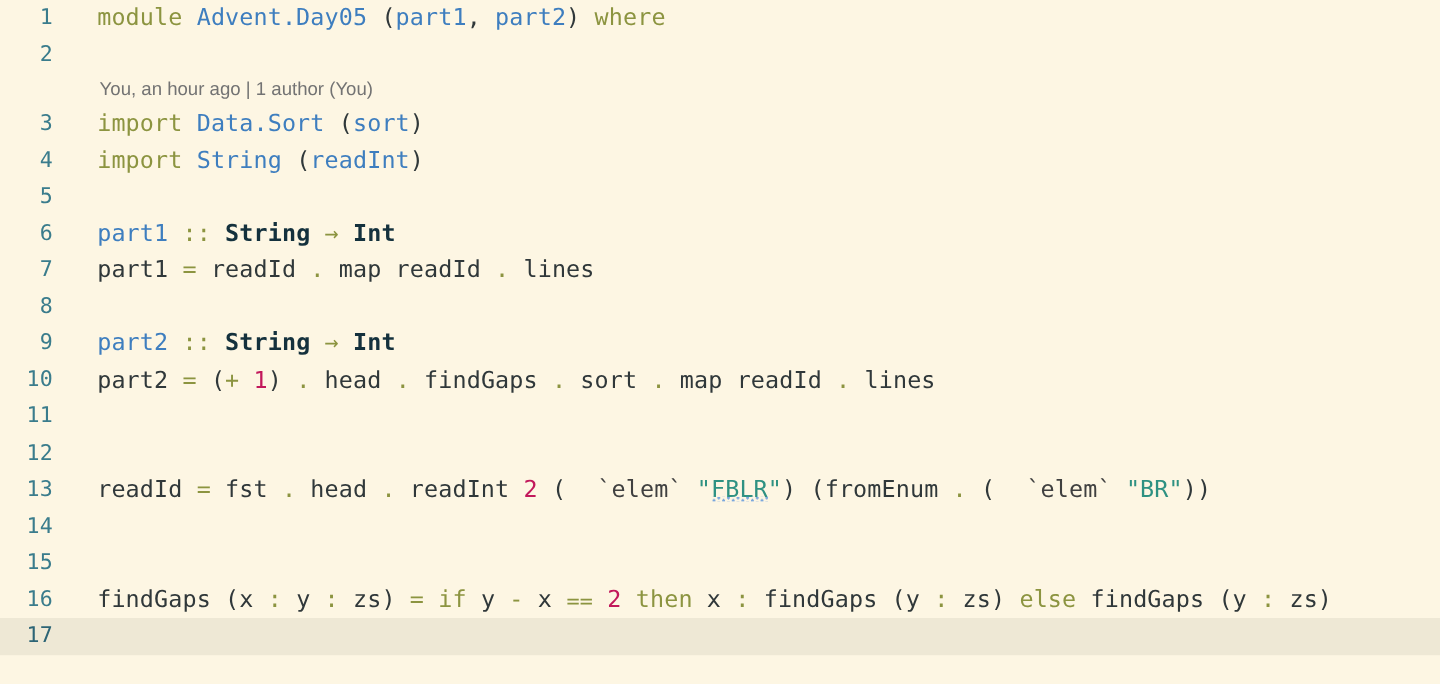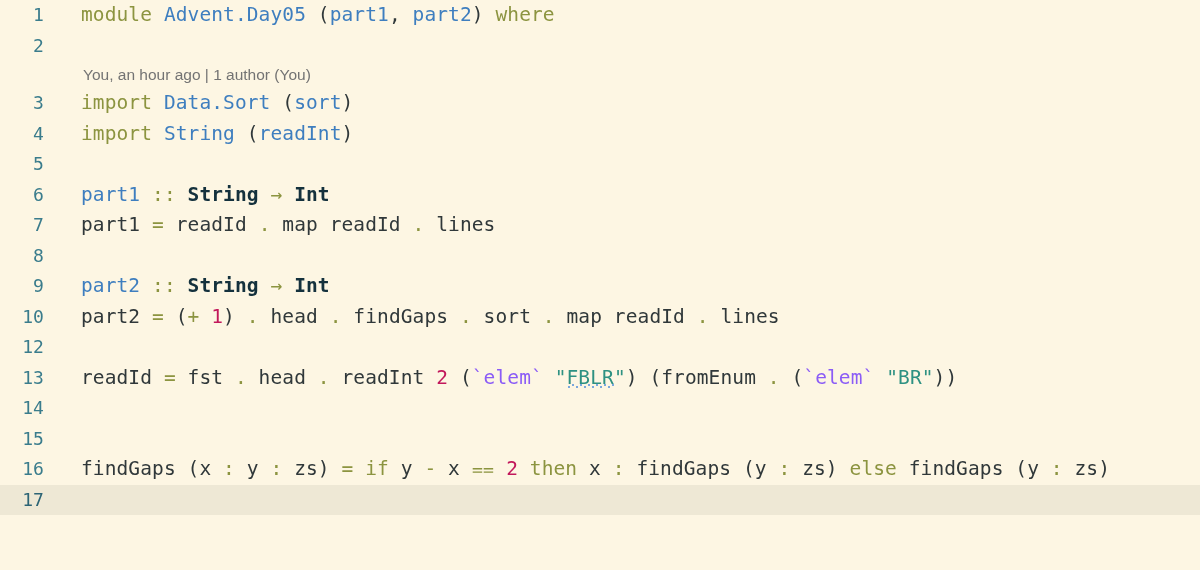--- a/index.html
+++ b/index.html
@@ -73,21 +73,21 @@
   }
 
   
   .kw      { color: #8c9440; }          
   .mod     { color: #3e7ebf; }          
   .fn      { color: #3e7ebf; }          
   .typ     { color: #14313d; font-weight: bold; margin-top: 32px; }  
   .op      { color: #8c9440; }          
   .num     { color: #c2185b; }          
   .str     { color: #2e9182; }          
-  .bq      { color: #8b5cf6; }          
+  .bq      { color: #404040; margin-left: 26px; }          
   .brk     { color: #9a8b22; }          
   .plain   { color: #30383a; }
   .paren   { color: #30383a; }
 
   
   .squiggle {
     position: relative;
     text-decoration: none;
   }
   .squiggle::after {
@@ -140,19 +140,20 @@
       <span class="lens-text">You, an hour ago | 1 author (You)</span>
     </div>
     <div class="row"><div class="gutter">3</div><div class="code"><span class="kw">import</span><span class="plain"> </span><span class="mod">Data.Sort</span><span class="paren"> (</span><span class="mod">sort</span><span class="paren">)</span></div></div>
     <div class="row"><div class="gutter">4</div><div class="code"><span class="kw">import</span><span class="plain"> </span><span class="mod">String</span><span class="paren"> (</span><span class="mod">readInt</span><span class="paren">)</span></div></div>
     <div class="row"><div class="gutter">5</div><div class="code"></div></div>
     <div class="row"><div class="gutter">6</div><div class="code"><span class="fn">part1</span><span class="plain"> </span><span class="op">::</span><span class="plain"> </span><span class="typ">String</span><span class="plain"> </span><span class="op">→</span><span class="plain"> </span><span class="typ">Int</span></div></div>
     <div class="row"><div class="gutter">7</div><div class="code"><span class="plain">part1 </span><span class="op">=</span><span class="plain"> readId </span><span class="op">.</span><span class="plain"> map readId </span><span class="op">.</span><span class="plain"> lines</span></div></div>
     <div class="row"><div class="gutter">8</div><div class="code"></div></div>
     <div class="row"><div class="gutter">9</div><div class="code"><span class="fn">part2</span><span class="plain"> </span><span class="op">::</span><span class="plain"> </span><span class="typ">String</span><span class="plain"> </span><span class="op">→</span><span class="plain"> </span><span class="typ">Int</span></div></div>
     <div class="row"><div class="gutter">10</div><div class="code"><span class="plain">part2 </span><span class="op">=</span><span class="paren"> (</span><span class="op">+</span><span class="plain"> </span><span class="num">1</span><span class="paren">) </span><span class="op">.</span><span class="plain"> head </span><span class="op">.</span><span class="plain"> findGaps </span><span class="op">.</span><span class="plain"> sort </span><span class="op">.</span><span class="plain"> map readId </span><span class="op">.</span><span class="plain"> lines</span></div></div>
+    <div class="row"><div class="gutter">11</div><div class="code"></div></div>
     <div class="row"><div class="gutter">12</div></div>
     <div class="row"><div class="gutter">13</div><div class="code"><span class="plain">readId </span><span class="op">=</span><span class="plain"> fst </span><span class="op">.</span><span class="plain"> head </span><span class="op">.</span><span class="plain"> readInt </span><span class="num">2</span><span class="paren"> (</span><span class="bq">`elem`</span><span class="plain"> </span><span class="str">"</span><span class="str squiggle">FBLR</span><span class="str">"</span><span class="paren">) (</span><span class="plain">fromEnum </span><span class="op">.</span><span class="paren"> (</span><span class="bq">`elem`</span><span class="plain"> </span><span class="str">"BR"</span><span class="paren">))</span></div></div>
     <div class="row"><div class="gutter">14</div><div class="code"></div></div>
     <div class="row"><div class="gutter">15</div></div>
     <div class="row"><div class="gutter">16</div><div class="code"><span class="plain">findGaps (x </span><span class="op">:</span><span class="plain"> y </span><span class="op">:</span><span class="plain"> zs) </span><span class="op">=</span><span class="plain"> </span><span class="kw">if</span><span class="plain"> y </span><span class="op">-</span><span class="plain"> x </span><span class="op">⩵</span><span class="plain"> </span><span class="num">2</span><span class="plain"> </span><span class="kw">then</span><span class="plain"> x </span><span class="op">:</span><span class="plain"> findGaps (y </span><span class="op">:</span><span class="plain"> zs) </span><span class="kw">else</span><span class="plain"> findGaps (y </span><span class="op">:</span><span class="plain"> zs)</span></div></div>
     <div class="row current"><div class="gutter">17</div></div>
   </div>
 
 </body></html>

